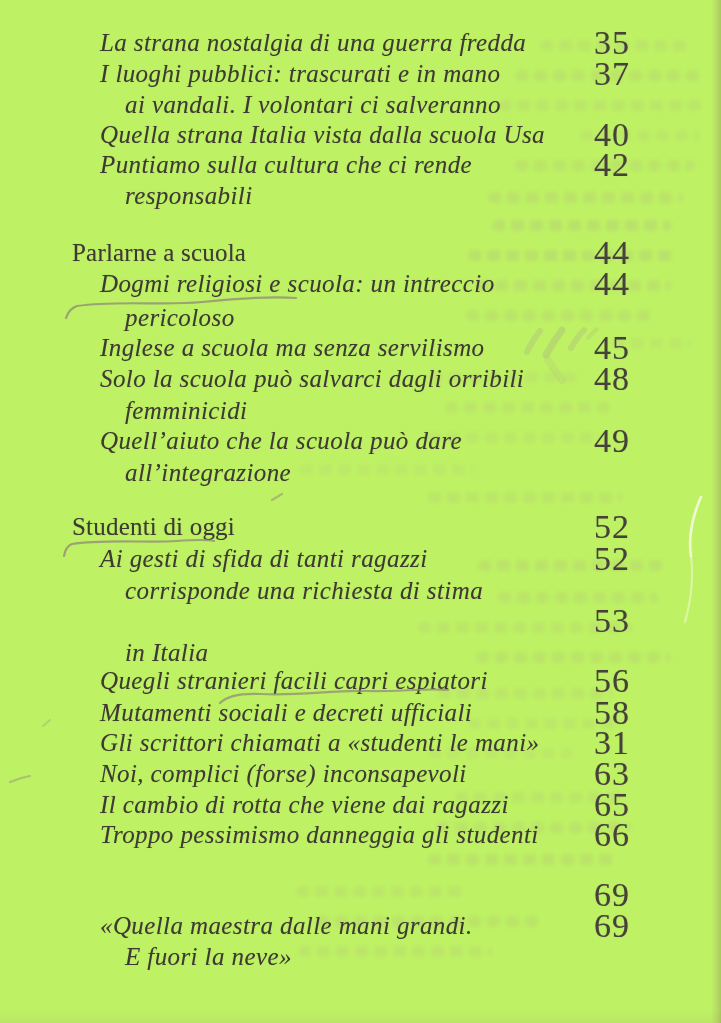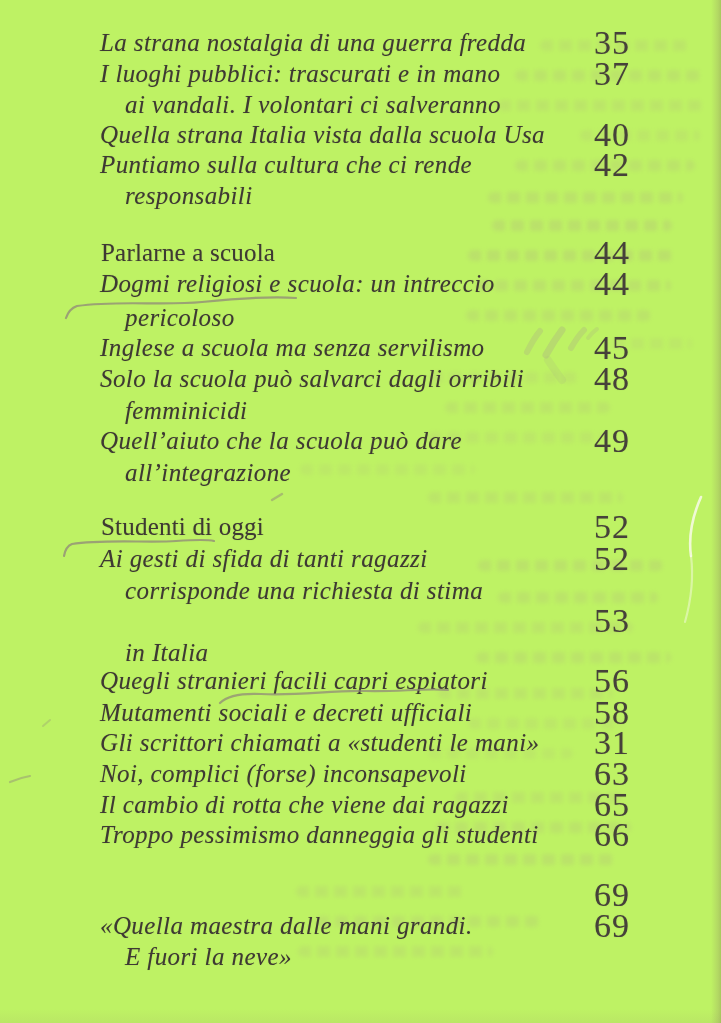--- a/index.html
+++ b/index.html
@@ -30,21 +30,21 @@
   }
 
   .row{
     position:absolute;left:0;width:721px;height:30px;
     font-size:25px;line-height:30px;white-space:nowrap;
     text-shadow:0 0 1px rgba(62,57,51,0.28);
   }
   .row .t{letter-spacing:0.4px;}
   .e  .t{font-style:italic;padding-left:100px;}
   .c  .t{font-style:italic;padding-left:125px;}
-  .h  .t{font-style:normal;padding-left:101px;letter-spacing:0.2px;}
+  .h  .t{font-style:normal;padding-left:72px;letter-spacing:0.2px;}
   .n{
     position:absolute;top:0;right:91px;width:60px;text-align:right;
     font-style:normal;font-size:34px;line-height:30px;color:#46413a;
     letter-spacing:1px;
   }
 
   
   .g{
     position:absolute;height:11px;border-radius:5px;
     background:repeating-linear-gradient(90deg, rgba(172,158,133,0.95) 0 13px, rgba(172,158,133,0) 13px 19px);

